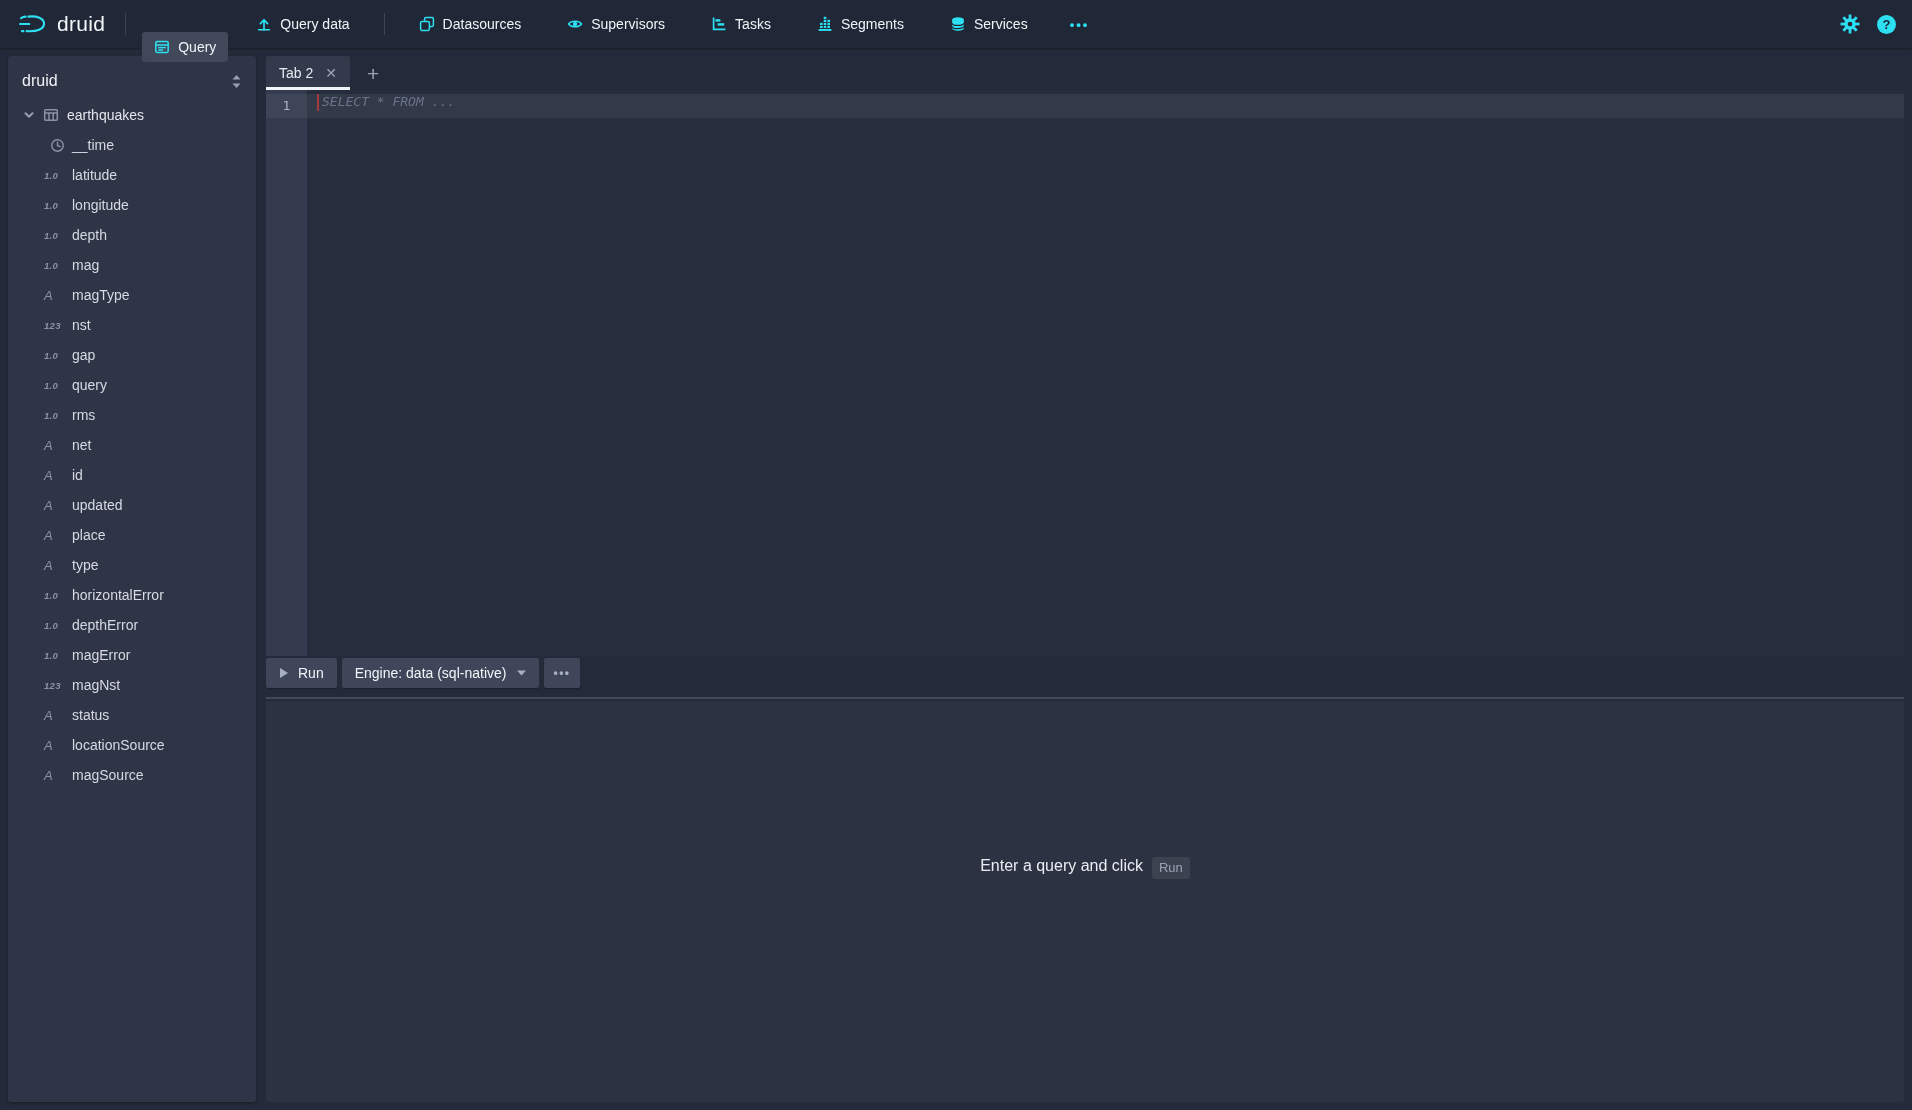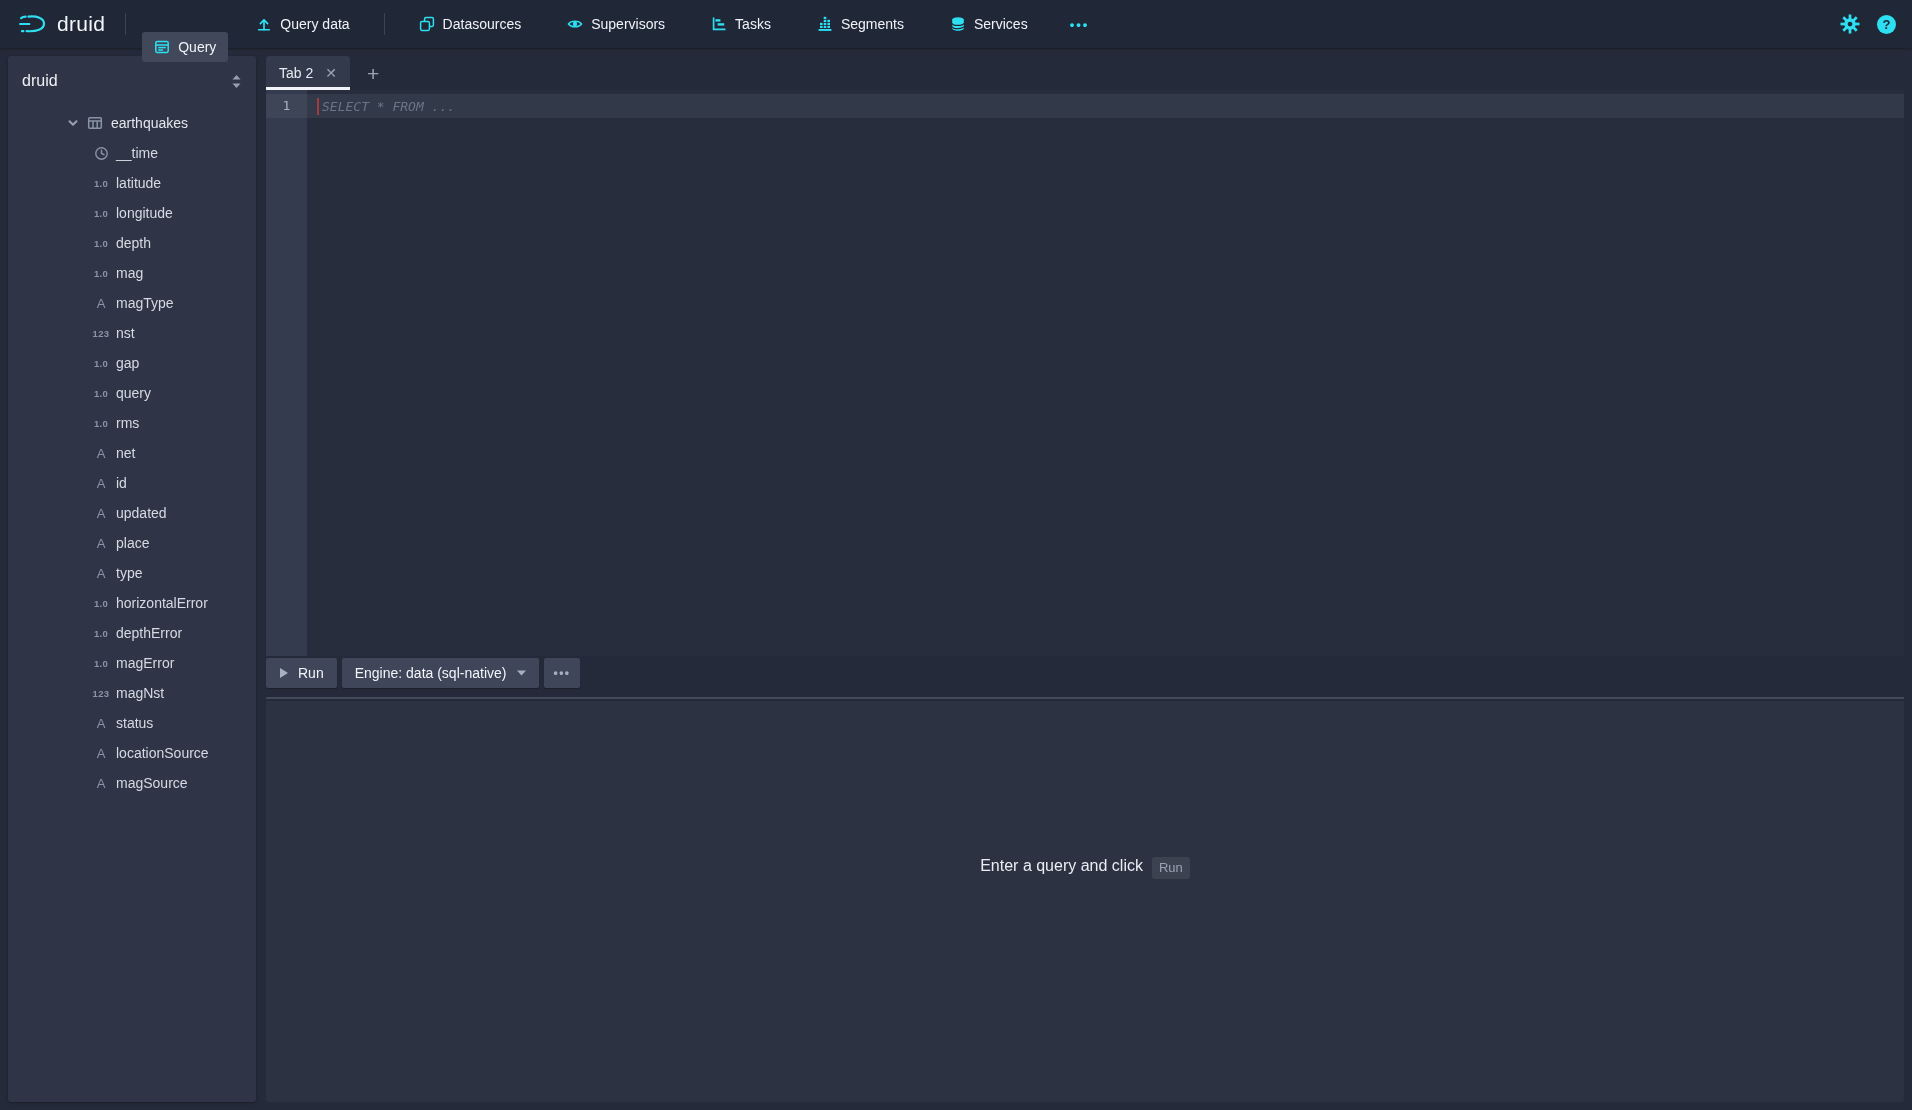--- a/index.html
+++ b/index.html
@@ -22,46 +22,46 @@
   .help-circle { width:19px; height:19px; border-radius:50%; background:#2ce0f2; color:#202737;
                  font-size:13px; font-weight:bold; display:flex; align-items:center; justify-content:center; cursor:pointer; }
   .gear { cursor:pointer; display:flex; }
 
   
   .sidebar { position:absolute; top:56px; left:8px; width:248px; bottom:8px; background:#2f3546;
              border-radius:3px; box-shadow:0 1px 3px rgba(0,0,0,.3); overflow:hidden; }
   .sidebar-header { position:relative; padding:16px 14px 6px 14px; display:flex; align-items:center; cursor:pointer; }
   .sidebar-title { color:#eef1f5; font-size:16px; }
   .sort-icon { position:absolute; right:13px; top:18px; cursor:pointer; display:flex; }
-  .tree { margin-top:12px;padding-left:44px; }
+  .tree { margin-top:4px; }
   .tree-row { height:30px; display:flex; align-items:center; cursor:pointer; }
   .row-table { padding-left:13px; gap:6px; color:#e2e6ed; font-size:14px; }
   .row-col { padding-left:36px; color:#d5dae3; font-size:14px; }
-  .ti { width:26px; flex:none; text-align:center; color:#8b94a6; }
+  .ti { width:26px; flex:none; text-align:left; color:#8b94a6;font-style:italic; }
   .ti.num { font-size:9.5px; font-weight:600; letter-spacing:.3px; }
   .ti.str { font-size:13px; font-weight:500; }
   .ti.tim { display:flex; justify-content:center; }
   .col-label { margin-left:2px; }
 
   
   .tabbar { position:absolute; top:56px; left:266px; right:8px; height:34px; display:flex; align-items:flex-end; }
   .tab { position:relative; height:34px; background:#323a4c; border-radius:3px 3px 0 0;
          display:flex; align-items:center; padding:0 13px; cursor:pointer; }
   .tab::after { content:""; position:absolute; left:0; right:0; bottom:0; height:3px; background:#f2f5f8; }
   .tab-label { color:#e7ebf1; font-size:14px; }
   .tab-close { color:#9aa3b3; font-size:14px; margin-left:12px; cursor:pointer; }
   .tab-add { color:#9aa3b3; font-size:21px; font-weight:300; margin-left:17px; margin-bottom:4px; cursor:pointer; }
 
   
   .editor { position:absolute; top:90px; left:266px; right:8px; height:566px; background:#272d3d; cursor:text; }
   .gutter-strip { position:absolute; left:0; top:0; bottom:0; width:41px; background:#343b4e; }
   .edit-line { position:absolute; left:0; right:0; top:4px; height:24px; display:flex; }
   .gutter-cell { width:41px; flex:none; background:#3e4557; color:#a9b1c0; text-align:center;
                  font-family:"DejaVu Sans Mono", monospace; font-size:13px; line-height:24px; }
-  .code-area { flex:1; background:#323949; display:flex; align-items:center; padding-left:10px; }
+  .code-area { flex:1; background:#323949; display:flex; align-items:flex-start; padding-left:10px; }
   .caret { width:2px; height:17px; background:#a23a3e; flex:none; }
   .ghost { margin-left:3px; color:#6b7388; font-family:"DejaVu Sans Mono", monospace;
            font-style:italic; font-size:13px; }
 
   
   .runbar { position:absolute; top:658px; left:266px; height:30px; display:flex; gap:5px; }
   .btn { background:#3f4659; border-radius:2px; display:flex; align-items:center; padding:0 13px;
          color:#f2f5f9; font-size:14px; cursor:pointer; box-shadow:0 1px 1px rgba(0,0,0,.25); }
   .btn .lead-icon { margin-right:9px; display:flex; }
   .btn .trail-icon { margin-left:11px; display:flex; }

